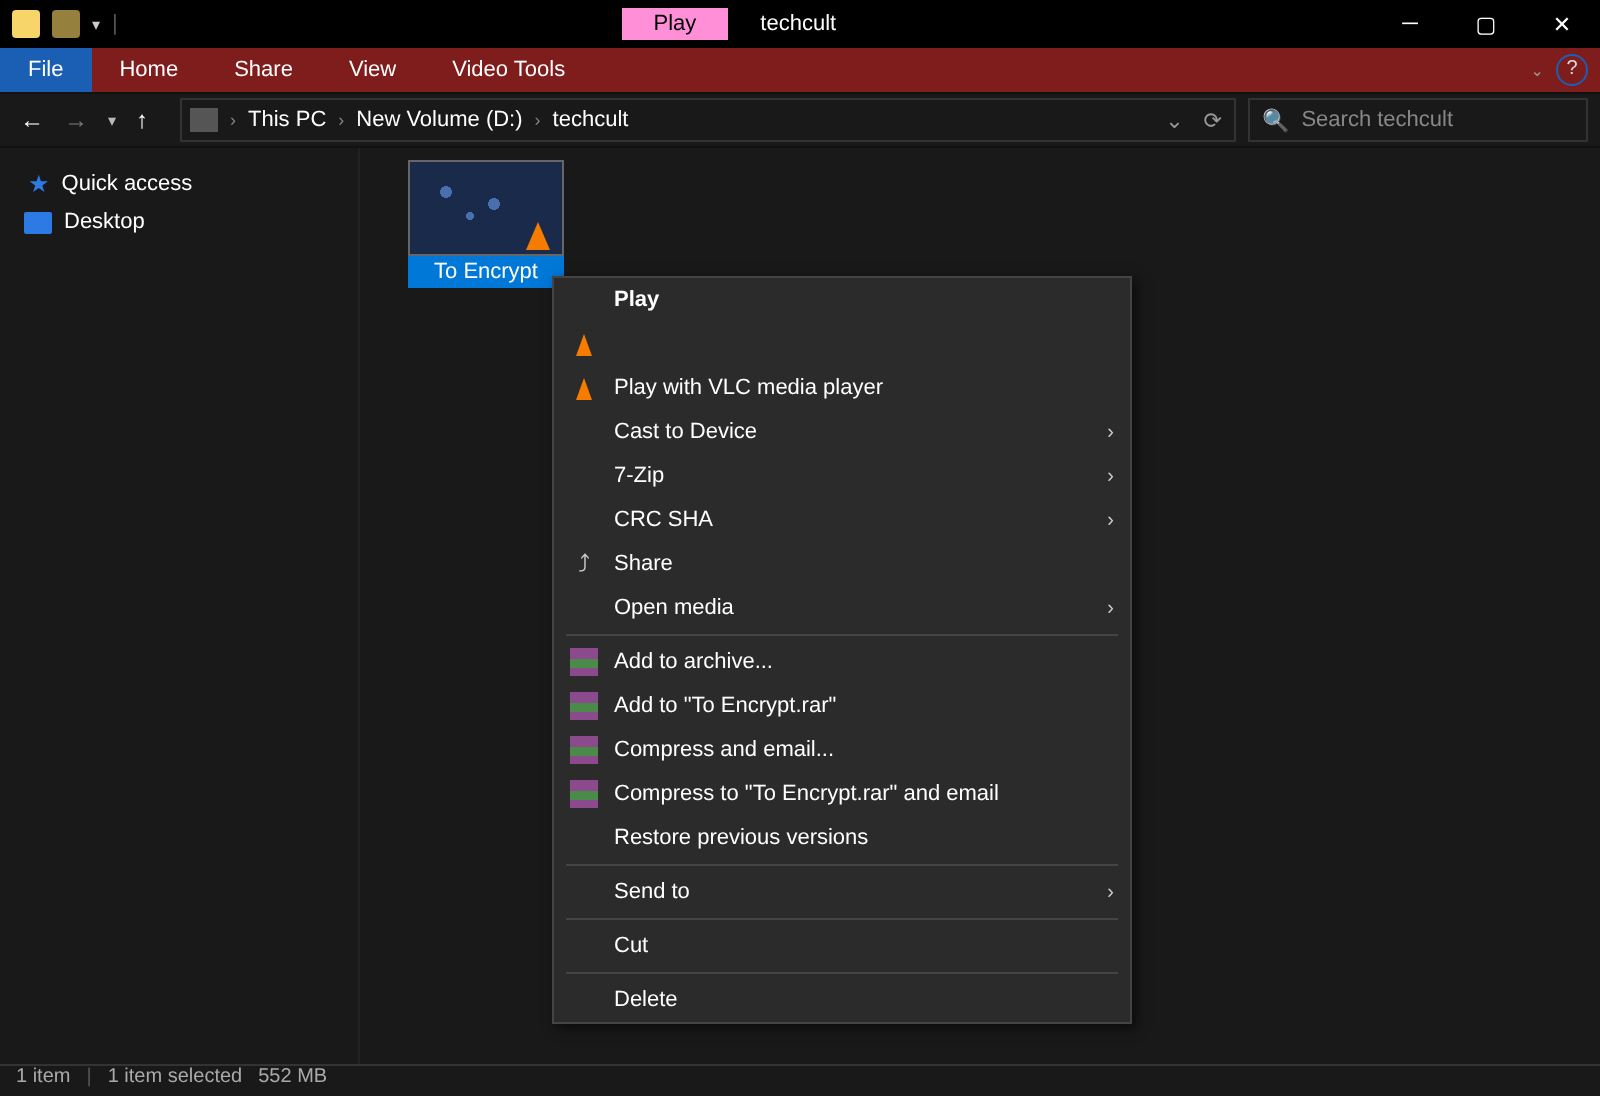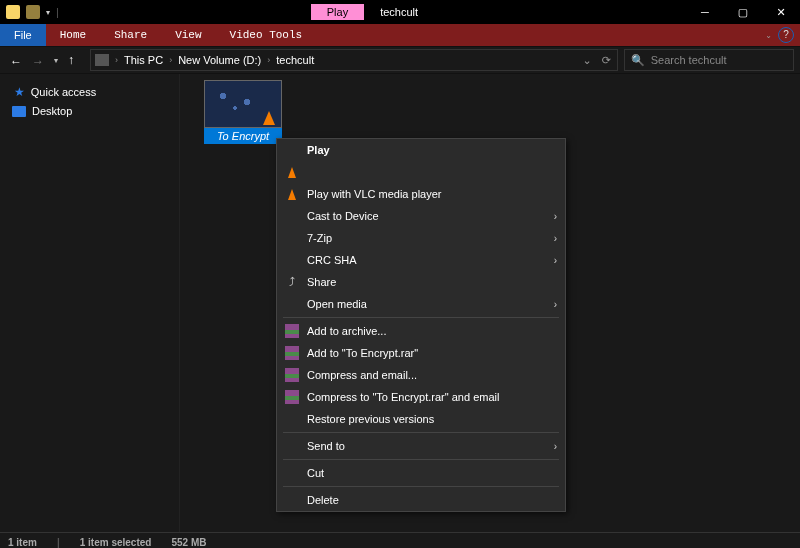--- a/index.html
+++ b/index.html
@@ -9,45 +9,45 @@
 .titlebar .yellow-icon { width: 14px; height: 14px; background: #f8d568; border-radius: 2px; }
 .titlebar .down-arrow { font-size: 8px; color: #ccc; }
 .titlebar .center { flex: 1; display: flex; justify-content: center; }
 .titlebar .tabgroup { display: flex; }
 .titlebar .tab-play { background: #ff8fd6; color: #000; padding: 2px 16px; font-size: 11px; }
 .titlebar .tab-name { padding: 2px 16px; color: #fff; font-size: 11px; }
 .titlebar .window-controls { display: flex; }
 .titlebar .window-controls div { width: 38px; height: 24px; display: flex; align-items: center; justify-content: center; color: #fff; font-size: 11px; }
 .menubar { height: 22px; background: #7f1d1d; display: flex; font-size: 11px; align-items: stretch; position: relative; }
 .menubar .file-tab { background: #1a5fb4; color: #fff; padding: 3px 14px; display: flex; align-items: center; }
-.menubar .menu-item { color: #fff; padding: 3px 14px; display: flex; align-items: center; font-family: Liberation Mono, monospace; }
+.menubar .menu-item { color: #fff; padding: 3px 14px; display: flex; align-items: center; }
 .menubar .help-dd { position: absolute; right: 6px; top: 0; height: 22px; display: flex; align-items: center; gap: 6px; }
 .menubar .help-dd .chev { font-size: 8px; color: #999; }
 .menubar .help-dd .q { width: 16px; height: 16px; border: 1px solid #1a5fb4; border-radius: 50%; display: flex; align-items: center; justify-content: center; color: #ddd; font-size: 10px; line-height: 1; }
 .addressbar { height: 28px; background: #191919; display: flex; align-items: center; color: #fff; font-size: 11px; border-top: 1px solid #111; border-bottom: 1px solid #111; }
 .nav-arrows { display: flex; gap: 10px; padding: 0 10px; align-items: center; }
 .nav-arrows span { color: #fff; font-size: 12px; }
 .breadcrumb { flex: 1; display: flex; align-items: center; gap: 6px; border: 1px solid #333; height: 22px; margin: 0 6px; padding-left: 4px; }
 .breadcrumb .pc-icon { width: 14px; height: 12px; background: #555; }
 .breadcrumb .sep { color: #888; font-size: 9px; }
 .breadcrumb .crumb { color: #fff; }
 .breadcrumb .right-ctrls { margin-left: auto; display: flex; gap: 10px; padding-right: 6px; color: #999; }
 .searchbox { width: 170px; border: 1px solid #333; height: 22px; margin-right: 6px; display: flex; align-items: center; color: #888; padding-left: 6px; gap: 6px; }
 .content { display: flex; height: 458px; }
 .sidebar { width: 180px; background: #191919; border-right: 1px solid #222; padding-top: 8px; }
 .sidebar .item { display: flex; align-items: center; gap: 6px; padding: 3px 14px; color: #fff; font-size: 11px; }
 .sidebar .star { color: #2c7be5; font-size: 12px; }
 .sidebar .desktop-icon { width: 14px; height: 11px; background: #2c7be5; border-radius: 1px; }
 .pane { flex: 1; background: #191919; position: relative; padding: 8px; }
-.file-item { width: 78px; position: absolute; left: 24px; top: 6px; font-style: italic; }
+.file-item { width: 78px; position: absolute; left: 24px; top: 6px; }
 .file-item .thumb { width: 78px; height: 48px; background: #1a2a4a; border: 1px solid #666; position: relative; overflow: hidden; }
 .file-item .thumb .dots { position: absolute; top: 6px; left: 6px; width: 60px; height: 30px; background: radial-gradient(circle at 20% 30%, #4a6fb0 3px, transparent 3px), radial-gradient(circle at 60% 50%, #4a6fb0 3px, transparent 3px), radial-gradient(circle at 40% 70%, #4a6fb0 2px, transparent 2px); }
 .file-item .thumb .cone { position: absolute; bottom: 2px; right: 6px; width: 0; height: 0; border-left: 6px solid transparent; border-right: 6px solid transparent; border-bottom: 14px solid #f57c00; }
 .file-item .label { background: #0078d7; color: #fff; font-size: 11px; padding: 2px; text-align: center; }
-.statusbar { position: absolute; bottom: 0; left: 0; right: 0; height: 16px; background: #191919; border-top: 1px solid #333; color: #aaa; font-size: 10px; display: flex; align-items: flex-end; gap: 20px; padding-left: 8px; font-weight: bold; }
+.statusbar { position: absolute; bottom: 0; left: 0; right: 0; height: 16px; background: #191919; border-top: 1px solid #333; color: #aaa; font-size: 10px; display: flex; align-items: flex-start; gap: 8px; padding-left: 8px; }
 .context-menu { position: absolute; left: 276px; top: 138px; width: 290px; background: #2b2b2b; border: 1px solid #444; font-size: 11px; color: #fff; box-shadow: 2px 2px 6px rgba(0,0,0,0.6); }
 .context-menu .row { display: flex; align-items: center; height: 22px; padding-left: 30px; padding-right: 8px; position: relative; }
 .context-menu .row .icon-slot { position: absolute; left: 6px; width: 18px; display: flex; justify-content: center; }
 .context-menu .row .sub { margin-left: auto; color: #ccc; font-size: 10px; }
 .context-menu .sep { height: 1px; background: #444; margin: 2px 6px; }
 .cone-icon { width: 0; height: 0; border-left: 4px solid transparent; border-right: 4px solid transparent; border-bottom: 11px solid #f57c00; }
 .rar-icon { width: 14px; height: 14px; background: linear-gradient(to bottom,#8b4a8b 40%,#4a8b4a 40%,#4a8b4a 70%,#8b4a8b 70%); }
 .share-icon { color: #ccc; font-size: 12px; }
 </style>
 </head>

